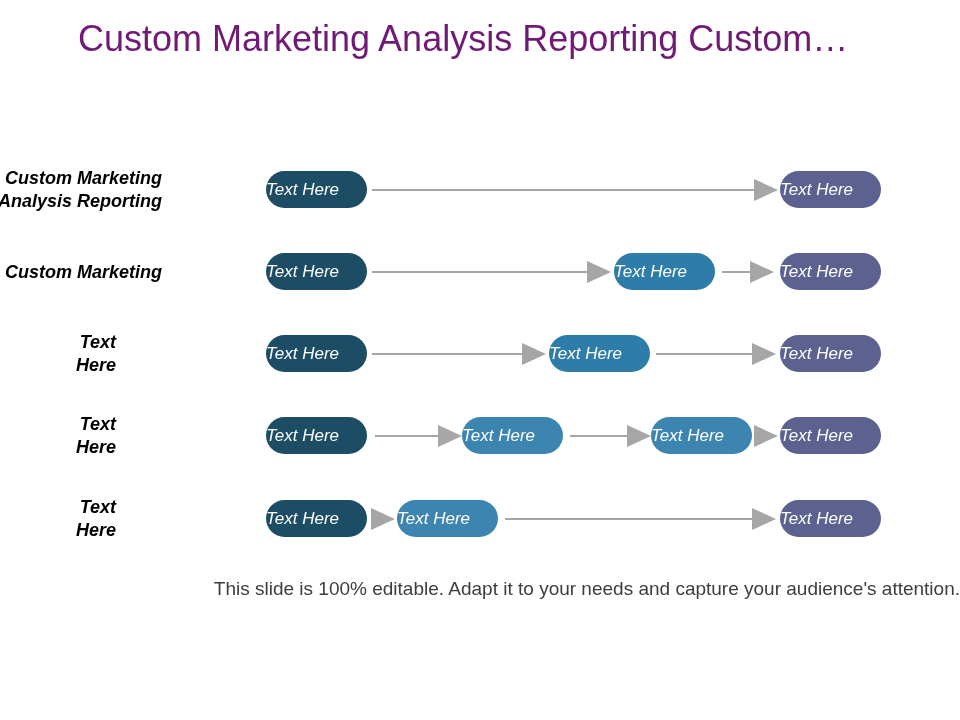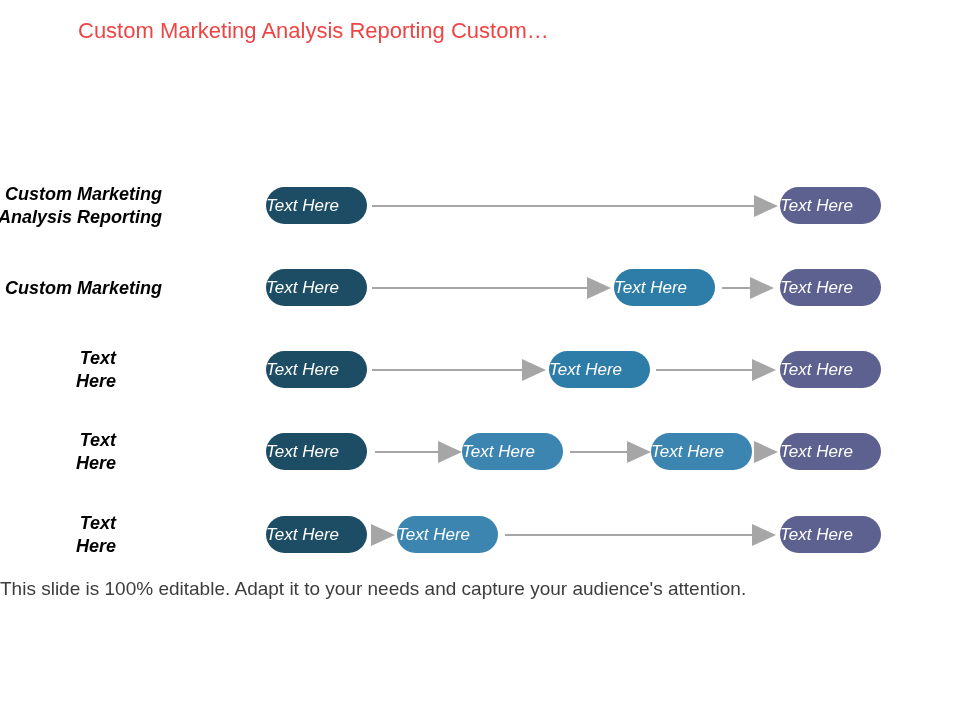--- a/index.html
+++ b/index.html
@@ -2,23 +2,23 @@
 <html style="--dark-teal: #1C4D64; --medium-blue: #2E7CA8; --light-blue: #3C85B1; --purple: #5D6190; --arrow-gray: #A6A6A6;"><head>
 <meta charset="utf-8">
 <style>
   html,body { margin:0; padding:0; background:#ffffff; }
   .slide {
     position:relative; width:960px; height:720px; background:#ffffff;
     font-family:"Liberation Sans", sans-serif; overflow:hidden;
   }
   .title {
     position:absolute; left:78px; top:18px; right:30px;
-    font-size:22px; color:#ef4444; white-space:nowrap;
+    font-size:36px; color:#701a75; white-space:nowrap;
   }
-  .row { position:absolute; left:0; width:864px; height:37px;margin-top:16px; }
+  .row { position:absolute; left:0; width:864px; height:37px; }
   .row-label {
     position:absolute; right:702px; top:50%; transform:translateY(-50%);
     width:230px; text-align:right; font-weight:bold; font-style:italic;
     font-size:18px; line-height:23px; color:#000000;
   }
   .row-label.short { right:748px; }
   .pill {
     position:absolute; top:0; width:101px; height:37px; border-radius:18.5px;
     display:flex; align-items:center; 
     color:#ffffff; font-weight:normal; font-style:italic; font-size:17px;
@@ -30,21 +30,21 @@
   .aline {
     position:absolute; top:17.5px; height:2px;
     background:var(--arrow-gray,#A6A6A6);
   }
   .ahead {
     position:absolute; top:7.5px; width:0; height:0;
     border-top:11px solid transparent; border-bottom:11px solid transparent;
     border-left:24px solid var(--arrow-gray,#A6A6A6);
   }
   .footer {
-    position:absolute; left:0; right:0; top:578px; text-align:left;
+    position:absolute; left:0; right:0; top:578px; text-align:right;
     font-size:19px; color:#3d3d3d;
   }
 </style>
 </head>
 <body>
 
 <div class="slide">
 
   <div class="title">Custom Marketing Analysis Reporting Custom…</div>
 

